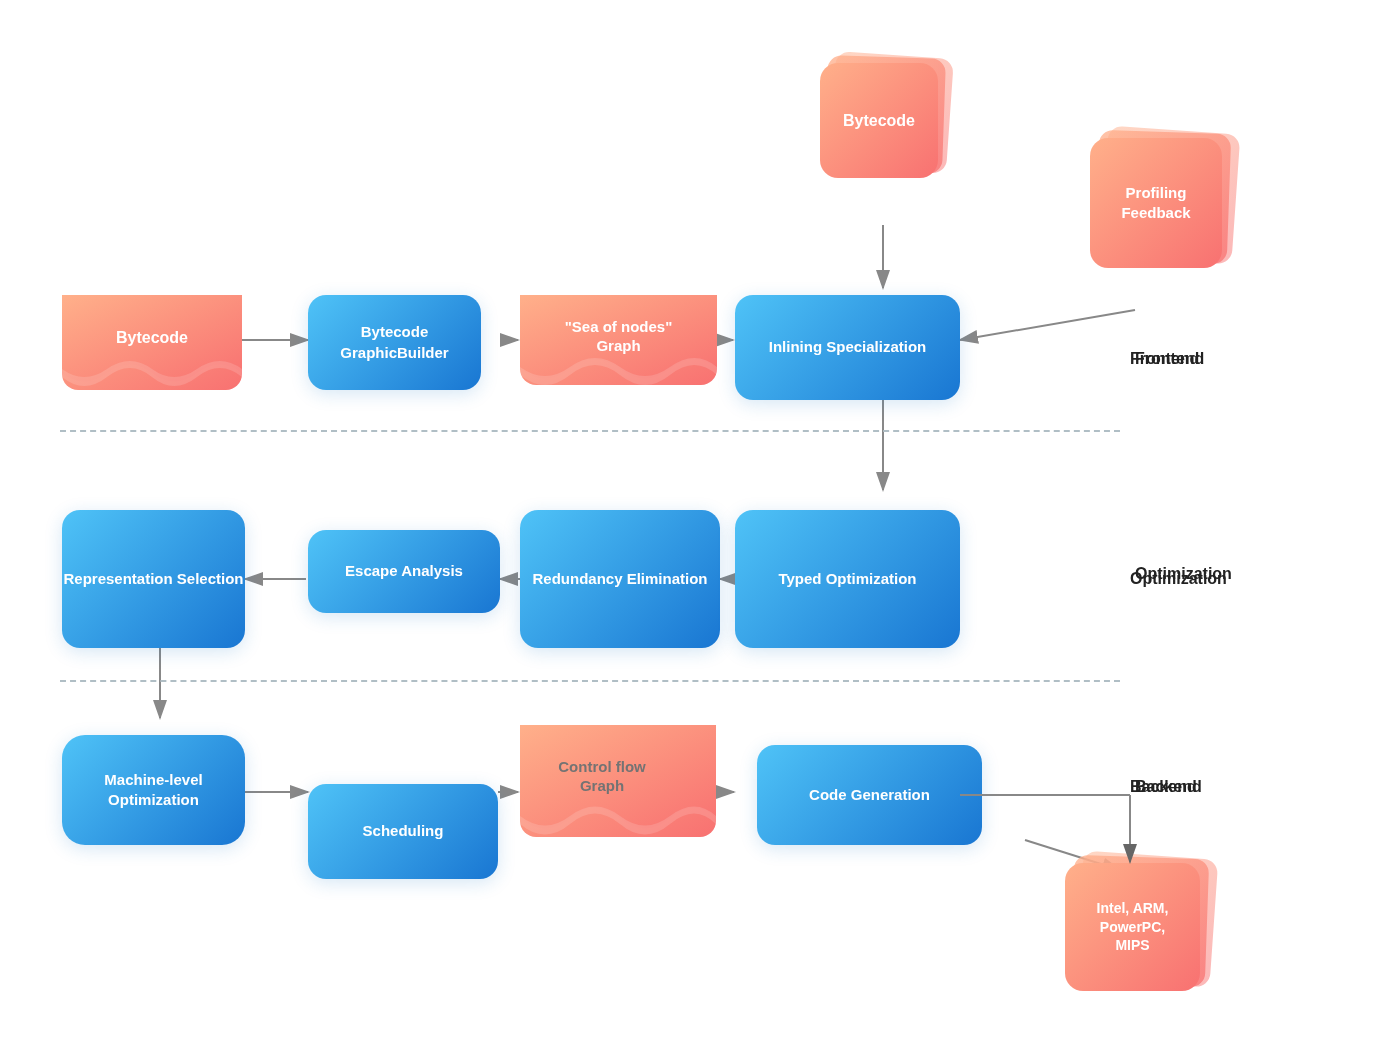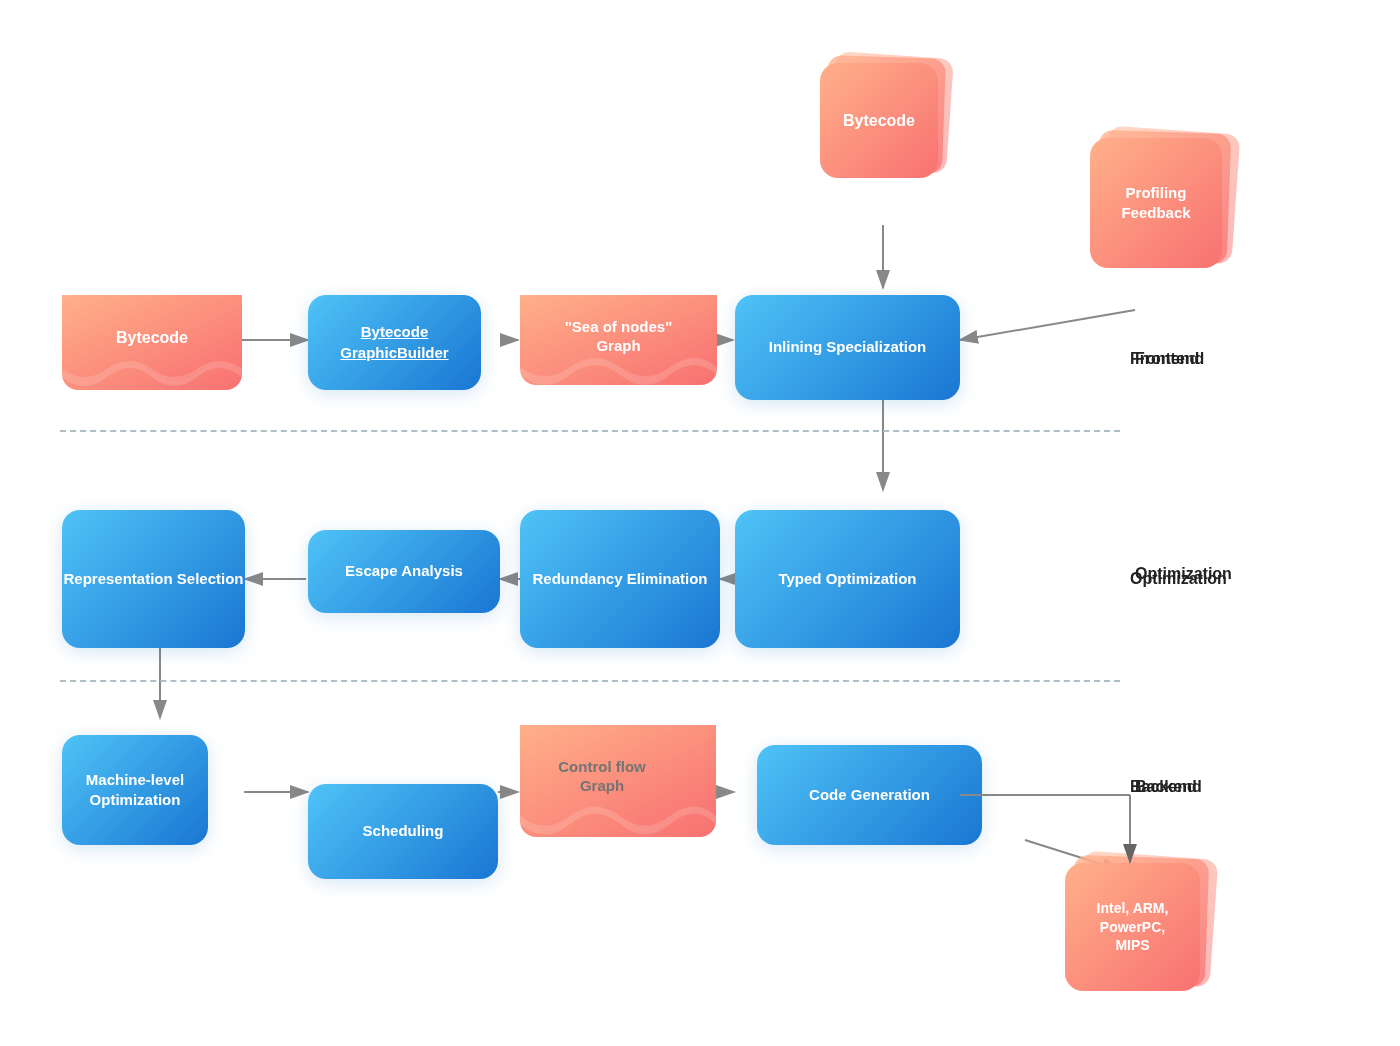--- a/index.html
+++ b/index.html
@@ -171,21 +171,21 @@
       <defs>
         <linearGradient id="salmonGrad1" x1="0%" y1="0%" x2="100%" y2="100%">
           <stop offset="0%" style="stop-color:#ffb08a"></stop>
           <stop offset="100%" style="stop-color:#f87171"></stop>
         </linearGradient>
       </defs>
     </svg>
     <div style="position:absolute;left:0;top:0;width:180px;height:85px;display:flex;align-items:center;justify-content:center;color:white;font-weight:800;font-size:16px;">Bytecode</div>
   </div>
 
-  <div class="box-blue" style="left:308px; top:295px; width:173px; height:95px;text-decoration:underline;">
+  <div class="box-blue" style="left:308px; top:295px; width:173px; height:95px;">
     <span>Bytecode
 GraphicBuilder</span>
   </div>
 
   <div style="position:absolute; left:520px; top:295px; width:197px; height:115px;">
     <svg width="197" height="115" viewBox="0 0 197 115" style="position:absolute;left:0;top:0;">
       <defs>
         <linearGradient id="salmonGrad2" x1="0%" y1="0%" x2="100%" y2="100%">
           <stop offset="0%" style="stop-color:#ffb08a"></stop>
           <stop offset="100%" style="stop-color:#f87171"></stop>
@@ -215,21 +215,21 @@
   <div class="box-blue" style="left:520px; top:510px; width:200px; height:138px;">
     <span>Redundancy
 Elimination</span>
   </div>
 
   <div class="box-blue" style="left:735px; top:510px; width:225px; height:138px;">
     <span>Typed
 Optimization</span>
   </div>
 
-  <div class="box-blue" style="left:62px; top:735px; width:146px; height:110px;">
+  <div class="box-blue" style="left:62px; top:735px; width:183px; height:110px;border-radius:23px;">
     <span>Machine-level
 Optimization</span>
   </div>
 
   <div class="box-blue" style="left:308px; top:784px; width:190px; height:95px;">
     <span>Scheduling</span>
   </div>
 
   <div style="position:absolute; left:520px; top:725px; width:196px; height:140px;">
     <svg width="196" height="140" viewBox="0 0 196 140" style="position:absolute;left:0;top:0;">

